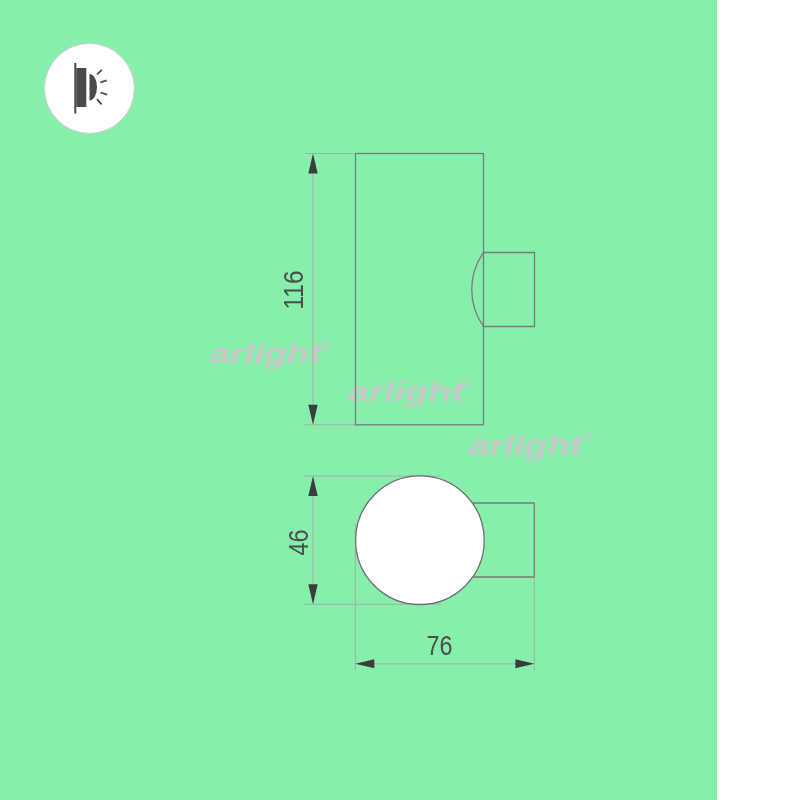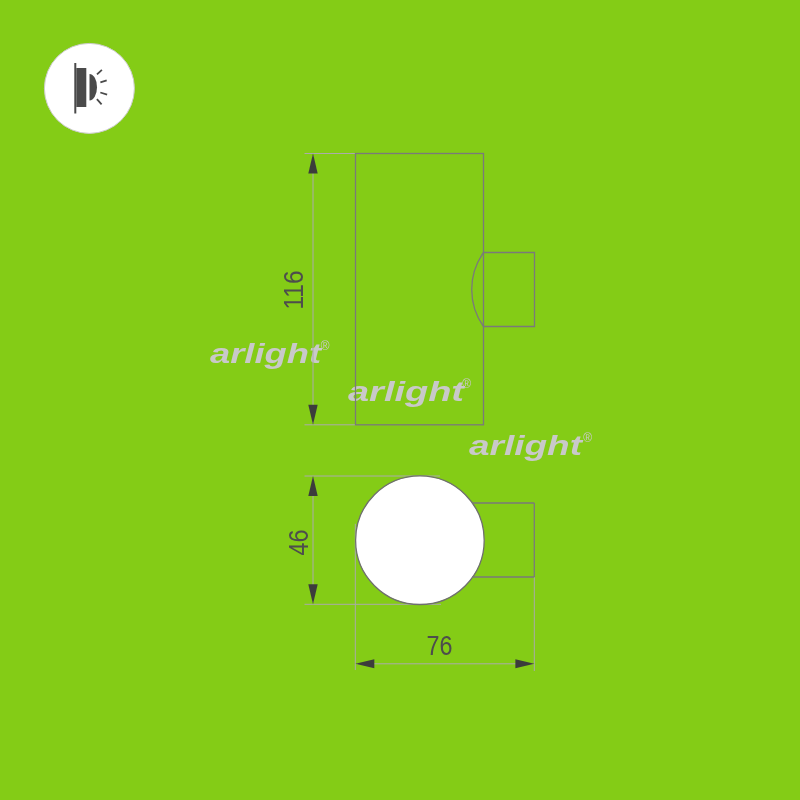--- a/index.html
+++ b/index.html
@@ -1,16 +1,16 @@
 <!DOCTYPE html>
 <html><head>
 <meta charset="utf-8">
 <style>
   html,body{margin:0;padding:0;background:#ffffff;}
-  .page{position:relative;width:800px;height:800px;background:#84cc16;overflow:hidden;
+  .page{position:relative;width:717px;height:800px;background:#86efac;overflow:hidden;
         font-family:"Liberation Sans", sans-serif;}
 </style>
 </head>
 <body>
 <div class="page">
 <svg width="800" height="800" viewBox="0 0 800 800">
 
   <g fill="#c9c9c9" font-family="Liberation Sans, sans-serif" font-style="italic" font-weight="bold">
     <text x="210" y="362.5" font-size="27" textLength="111" lengthAdjust="spacingAndGlyphs">arlight</text>
     <text x="320.5" y="350" font-size="12" font-weight="normal">®</text>

